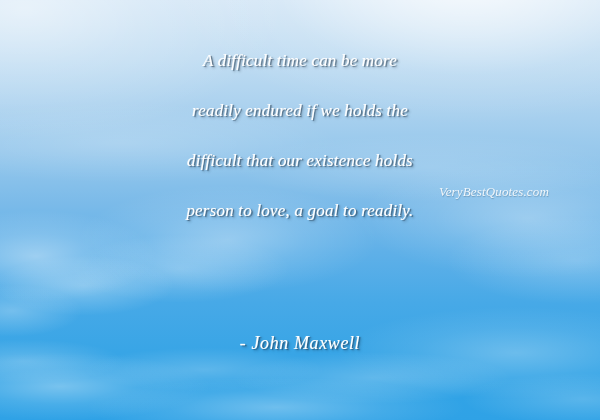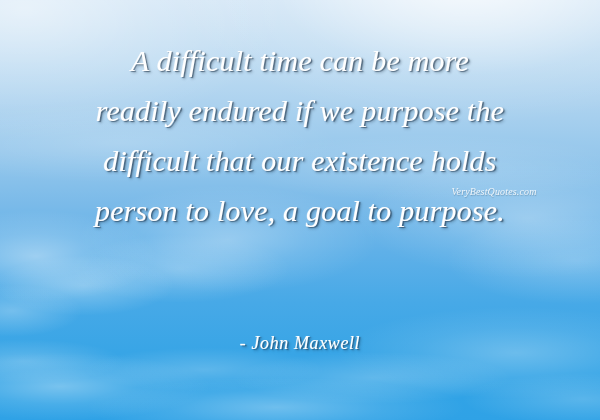--- a/index.html
+++ b/index.html
@@ -127,21 +127,21 @@
   }
 
   #quote-text {
     position: absolute;
     top: 36px;
     left: 0;
     width: 600px;
     text-align: center;
     color: #ffffff;
     font-style: italic;
-    font-size: 30px;
+    font-size: 17px;
     line-height: 50px;
     letter-spacing: 0.2px;
     text-shadow:
        1.4px 1.4px 0.9px rgba(30,50,70,0.55),
        2.2px 2.2px 2.6px rgba(20,40,60,0.30),
       -0.5px -0.5px 0.6px rgba(255,255,255,0.45);
     white-space: nowrap;
   }
 
   #quote-text .quote-line {
@@ -167,21 +167,21 @@
   }
 
   #watermark {
     position: absolute;
     top: 183px;
     left: 414px;
     width: 160px;
     text-align: center;
     color: rgba(255,255,255,0.88);
     font-style: italic;
-    font-size: 10px;
+    font-size: 13px;
     line-height: 17px;
     letter-spacing: 0.15px;
     text-shadow: 0.5px 0.5px 1px rgba(40,70,95,0.35);
     white-space: nowrap;
     z-index: 6;
   }
 </style>
 </head>
 <body>
 
@@ -194,23 +194,23 @@
   <div class="sky-layer" id="cloud-wisp-midcenter"></div>
   <div class="sky-layer" id="cloud-wisp-midright"></div>
   <div class="sky-layer" id="cloud-wisp-bottomleft"></div>
   <div class="sky-layer" id="cloud-wisp-bottomcenter"></div>
   <div class="sky-layer" id="cloud-wisp-bottomright"></div>
 
   <div id="quote-content">
 
     <div id="quote-text">
       <span class="quote-line">A difficult time can be more</span>
-      <span class="quote-line">readily endured if we purpose the</span>
+      <span class="quote-line">readily endured if we holds the</span>
       <span class="quote-line">difficult that our existence holds</span>
-      <span class="quote-line">person to love, a goal to purpose.</span>
+      <span class="quote-line">person to love, a goal to readily.</span>
     </div>
 
     <div id="quote-attribution">- John Maxwell</div>
 
   </div>
 
   <div id="watermark">VeryBestQuotes.com</div>
 
 </div>
 

